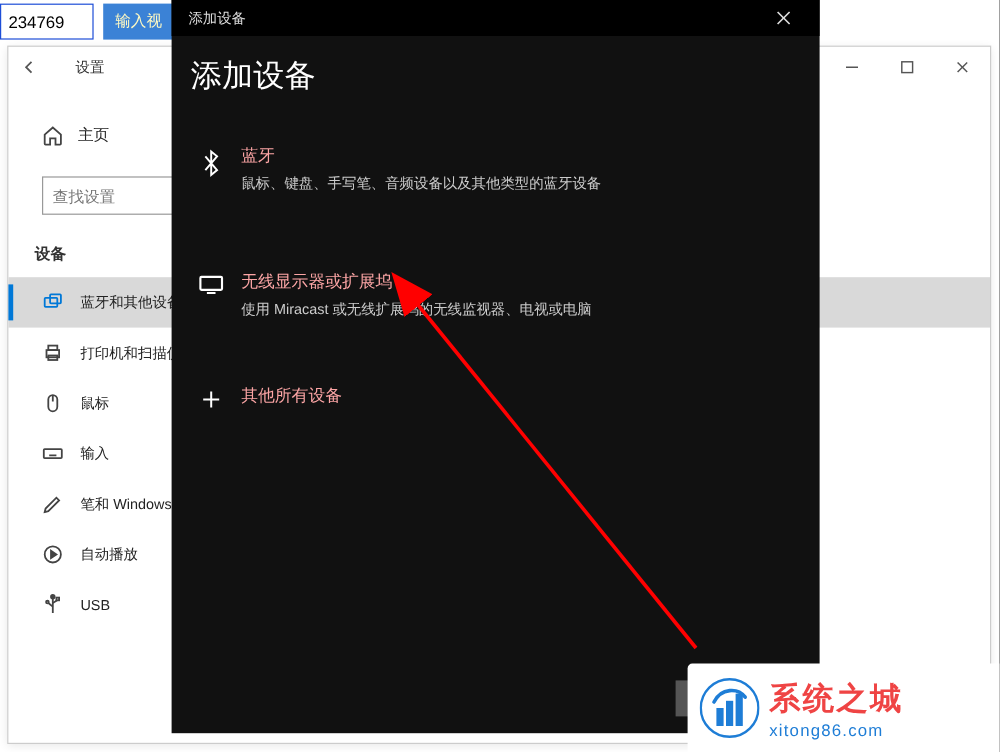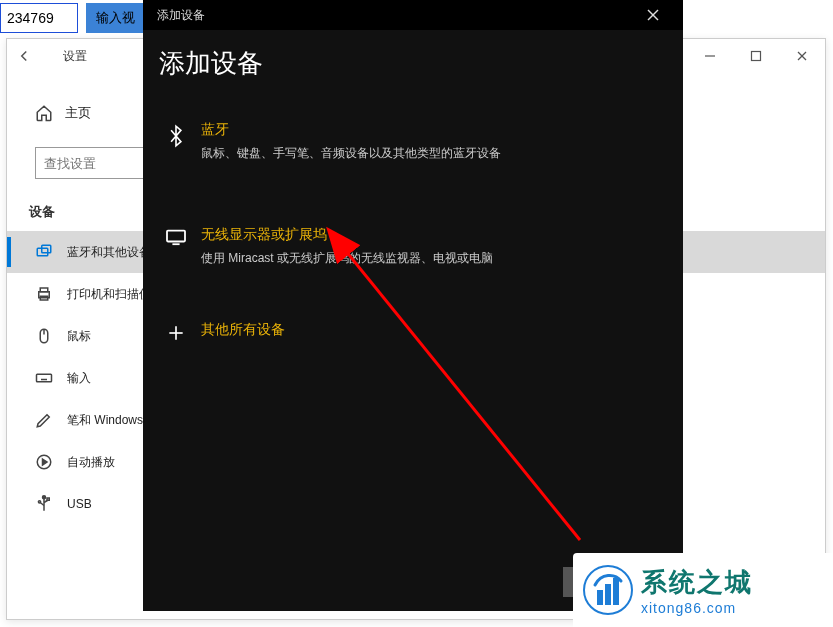--- a/index.html
+++ b/index.html
@@ -23,21 +23,21 @@
       border: 1px solid #1d4ed8;
       height: 30px;
       width: 78px;
       padding: 0 6px;
       font-size: 14px;
       margin-right: 8px;
     }
     .top-blue-btn {
       height: 30px;
       background: #3b82d6;
-      color: #000000;
+      color: #fef9c3;
       border: none;
       padding: 0 10px;
       font-size: 13px;
       cursor: pointer;
     }
     .topbar-left {
       display: flex; align-items: center;
       padding-left: 0;
     }
     
@@ -127,21 +127,21 @@
     .dd-h1 { font-size: 26px; color: #fff; font-weight: 400; }
     .dd-sub { font-size: 14px; color: #ddd; margin-top: 10px; }
     .dd-options { margin-top: 28px; }
     .dd-opt {
       display: flex; align-items: flex-start;
       padding: 12px 0;
       cursor: pointer;
     }
     .dd-opt .opt-icon { width: 34px; display: flex; justify-content: center; padding-top: 2px; color: #fff; }
     .dd-opt .opt-text { flex: 1; padding-left: 8px; }
-    .dd-opt .opt-title { font-size: 14px; color: #eab308; }
+    .dd-opt .opt-title { font-size: 14px; color: #fca5a5; }
     .dd-opt .opt-desc { font-size: 12px; color: #ccc; margin-top: 6px; }
 
     .dd-cancel-area {
       position: absolute;
       right: 20px; bottom: 14px;
       width: 100px; height: 30px;
       background: #555;
     }
 
     
@@ -161,21 +161,21 @@
       display: flex; align-items: center;
       padding-left: 8px;
       z-index: 50;
       border-top-left-radius: 4px;
     }
     .wm-icon {
       width: 54px; height: 54px;
       display: flex; align-items: center; justify-content: center;
     }
     .wm-text { padding-left: 6px; }
-    .wm-cn { font-size: 26px; font-weight: 700; color: #0f766e; letter-spacing: 2px; }
+    .wm-cn { font-size: 26px; font-weight: 700; color: #ef4444; letter-spacing: 2px; }
     .wm-en { font-size: 14px; color: #1e7dd6; letter-spacing: 1px; }
 
     svg { display: block; }
   </style>
 </head>
 <body>
 
 <div class="topbar">
   <div class="topbar-left">
     <input class="top-input" value="234769" style="">

